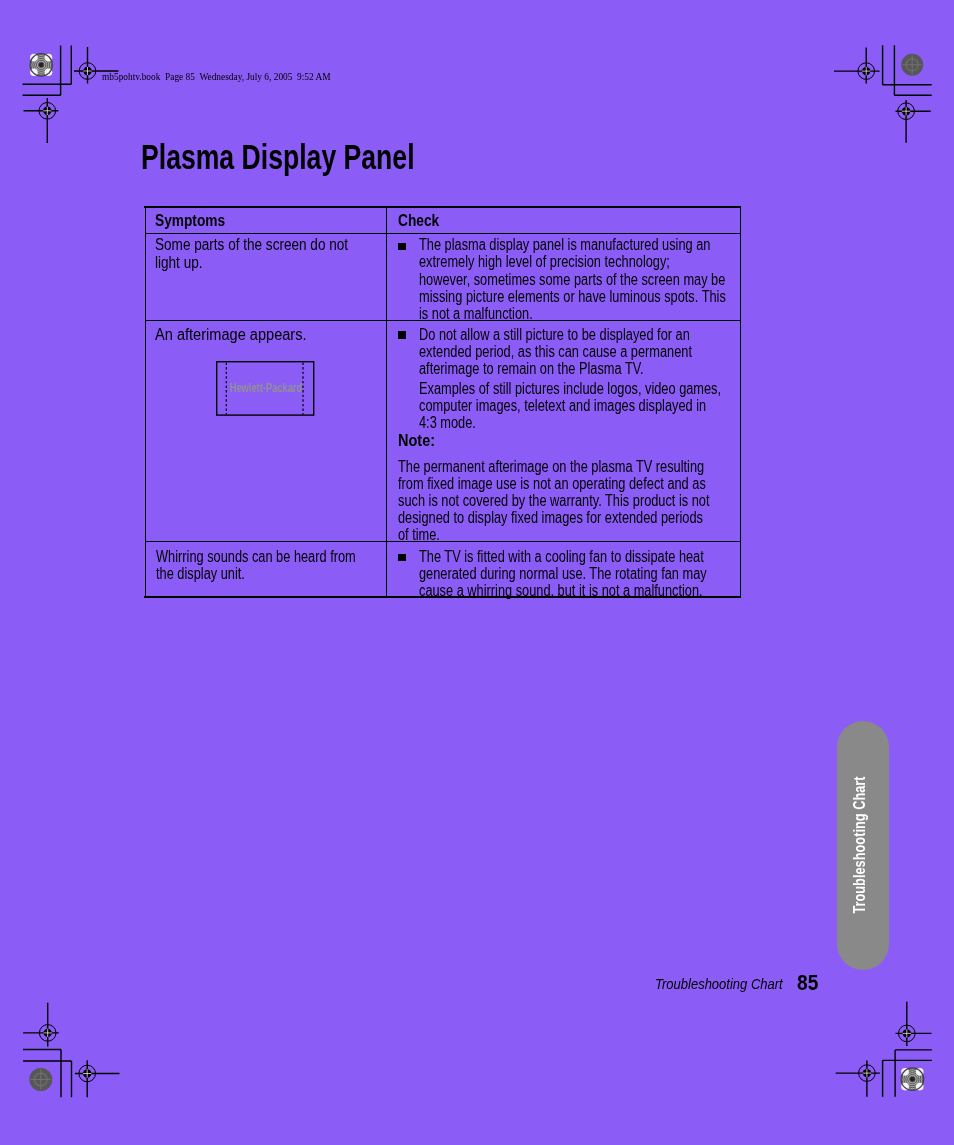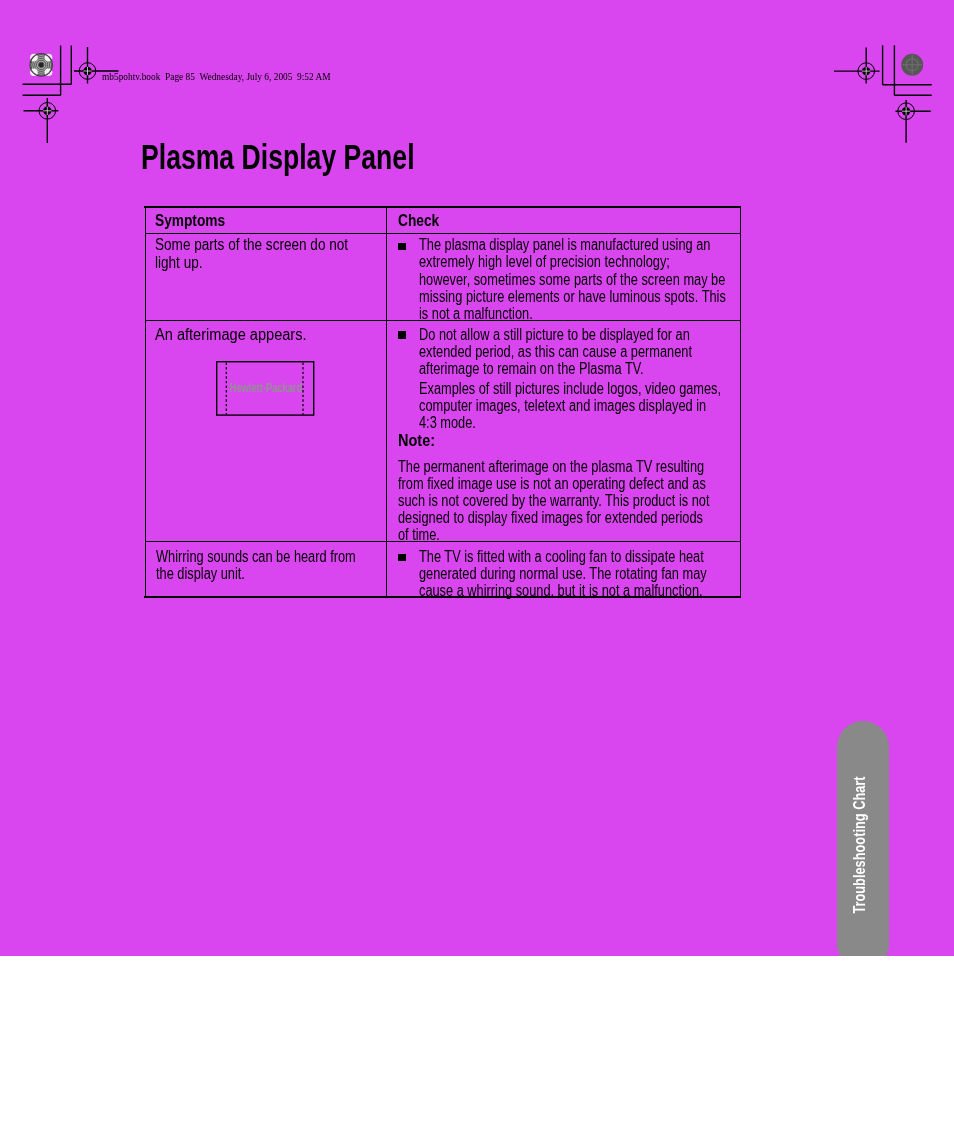--- a/index.html
+++ b/index.html
@@ -1,16 +1,16 @@
 <!DOCTYPE html>
 <html><head>
 <meta charset="utf-8">
 <style>
   html,body{margin:0;padding:0;background:#ffffff;}
-  #page{position:relative;width:954px;height:956px;background:#d946ef;overflow:hidden;
+  #page{position:relative;width:954px;height:1145px;background:#8b5cf6;overflow:hidden;
         font-family:"Liberation Sans",sans-serif;color:#000;}
   .abs{position:absolute;}
   .txt{font-size:15.6px;line-height:17.2px;white-space:pre;transform-origin:0 0;}
   .b{font-weight:700;}
   .sq{position:absolute;width:7.5px;height:7.4px;background:#000;}
 </style>
 </head>
 <body>
 <div id="page">
 

